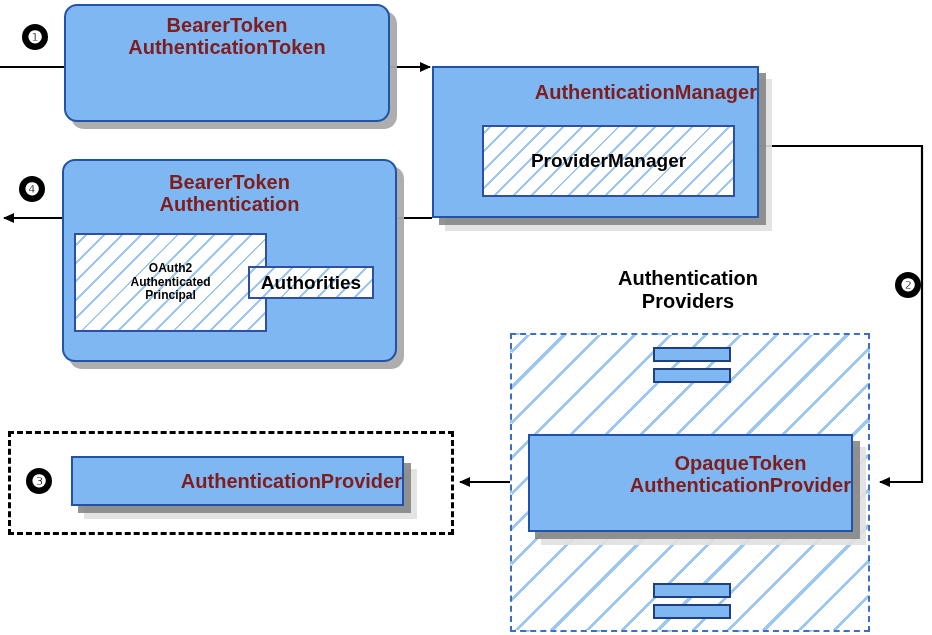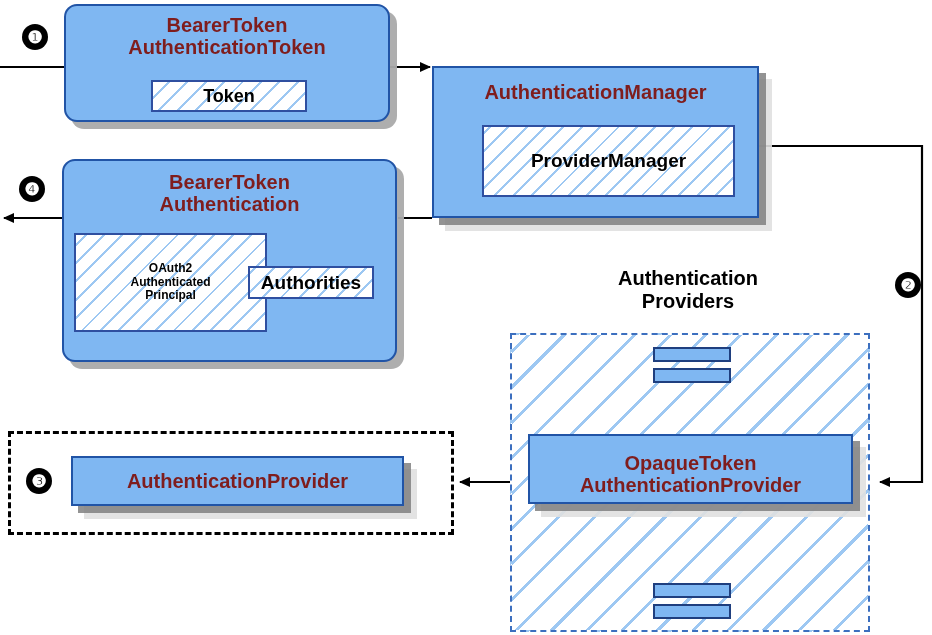--- a/index.html
+++ b/index.html
@@ -37,20 +37,21 @@
     flex-direction: column;
     align-items: center;
   }
   .node.round {
     border-radius: 13px;
     box-shadow: 7px 7px 0 0 rgba(170,170,170,0.95);
   }
   .node.sharp {
     box-shadow: 7px 7px 0 0 rgba(128,128,128,0.85),
                 13px 13px 0 0 rgba(224,224,224,0.9);
+    align-items: flex-end;
   }
   .node-title {
     text-align: center;
     line-height: 1.12;
     white-space: pre-line;
     color: #7f1d1d;
   }
   
   .hatch {
     position: absolute;
@@ -155,21 +156,20 @@
   </svg>
 
   <div class="step" style="left:22px;  top:24px;">❶</div>
   <div class="step" style="left:895px; top:272px;">❷</div>
   <div class="step" style="left:26px;  top:468px;">❸</div>
   <div class="step" style="left:19px;  top:176px;">❹</div>
 
   <div class="node round" style="left:64px; top:4px; width:326px; height:118px;">
     <div class="node-title" style="font-size:20px; margin-top:8px;">BearerToken
 AuthenticationToken</div>
-    <div class="hatch" style="left:85px; top:74px; width:156px; height:32px; font-size:18px;">Token</div>
   </div>
 
   <div class="node sharp" style="left:432px; top:66px; width:327px; height:152px;">
     <div class="node-title" style="font-size:20px; margin-top:13px;">AuthenticationManager</div>
     <div class="hatch" style="left:48px; top:57px; width:253px; height:72px; font-size:19px;">ProviderManager</div>
   </div>
 
   <div class="node round" style="left:62px; top:159px; width:335px; height:203px;">
     <div class="node-title" style="font-size:20px; margin-top:10px;">BearerToken
 Authentication</div>
@@ -180,21 +180,21 @@
   </div>
 
   <div class="group-label" style="left:563px; top:267px; width:250px; font-size:20px;">Authentication
 Providers</div>
 
   <div class="dashed-blue" style="left:510px; top:333px; width:360px; height:299px;"></div>
 
   <div class="bar" style="left:653px; top:347px; width:78px; height:15px;"></div>
   <div class="bar" style="left:653px; top:368px; width:78px; height:15px;"></div>
 
-  <div class="node sharp" style="left:528px; top:434px; width:325px; height:70px;">
+  <div class="node sharp" style="left:528px; top:434px; width:325px; height:98px;">
     <div class="node-title" style="font-size:20px; margin-top:16px;">OpaqueToken
 AuthenticationProvider</div>
   </div>
 
   <div class="bar" style="left:653px; top:583px; width:78px; height:15px;"></div>
   <div class="bar" style="left:653px; top:604px; width:78px; height:15px;"></div>
 
   <div class="dashed-black" style="left:8px; top:431px; width:446px; height:104px;"></div>
 
   <div class="node sharp" style="left:71px; top:456px; width:333px; height:50px;">

